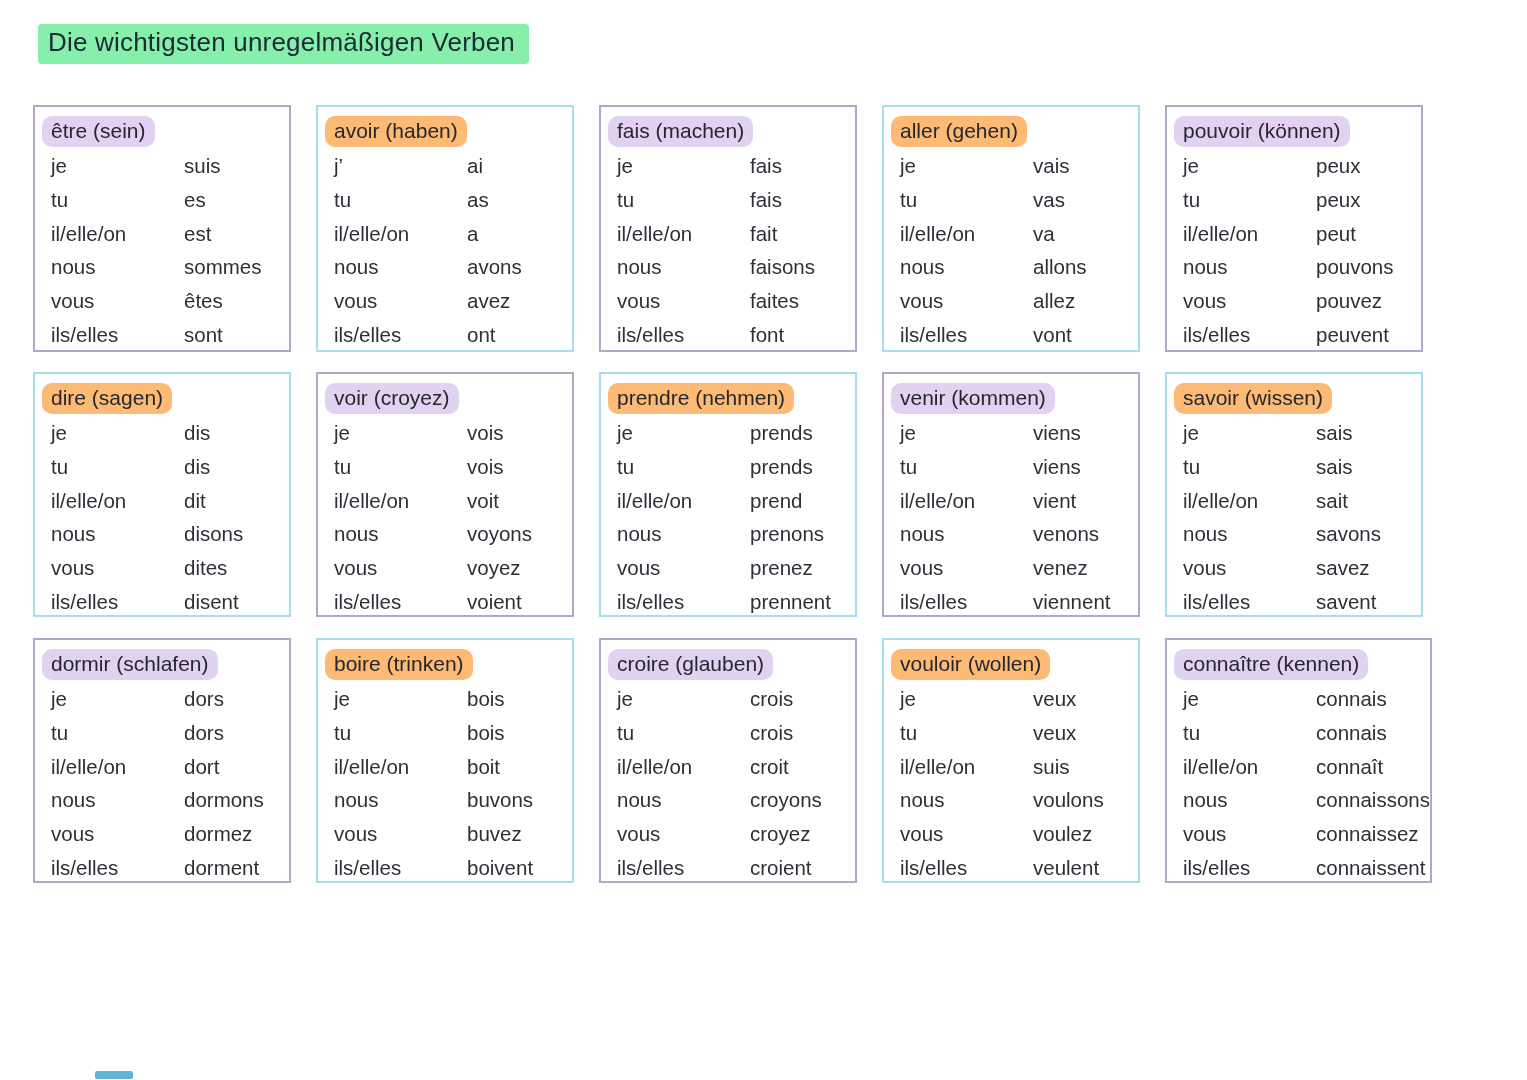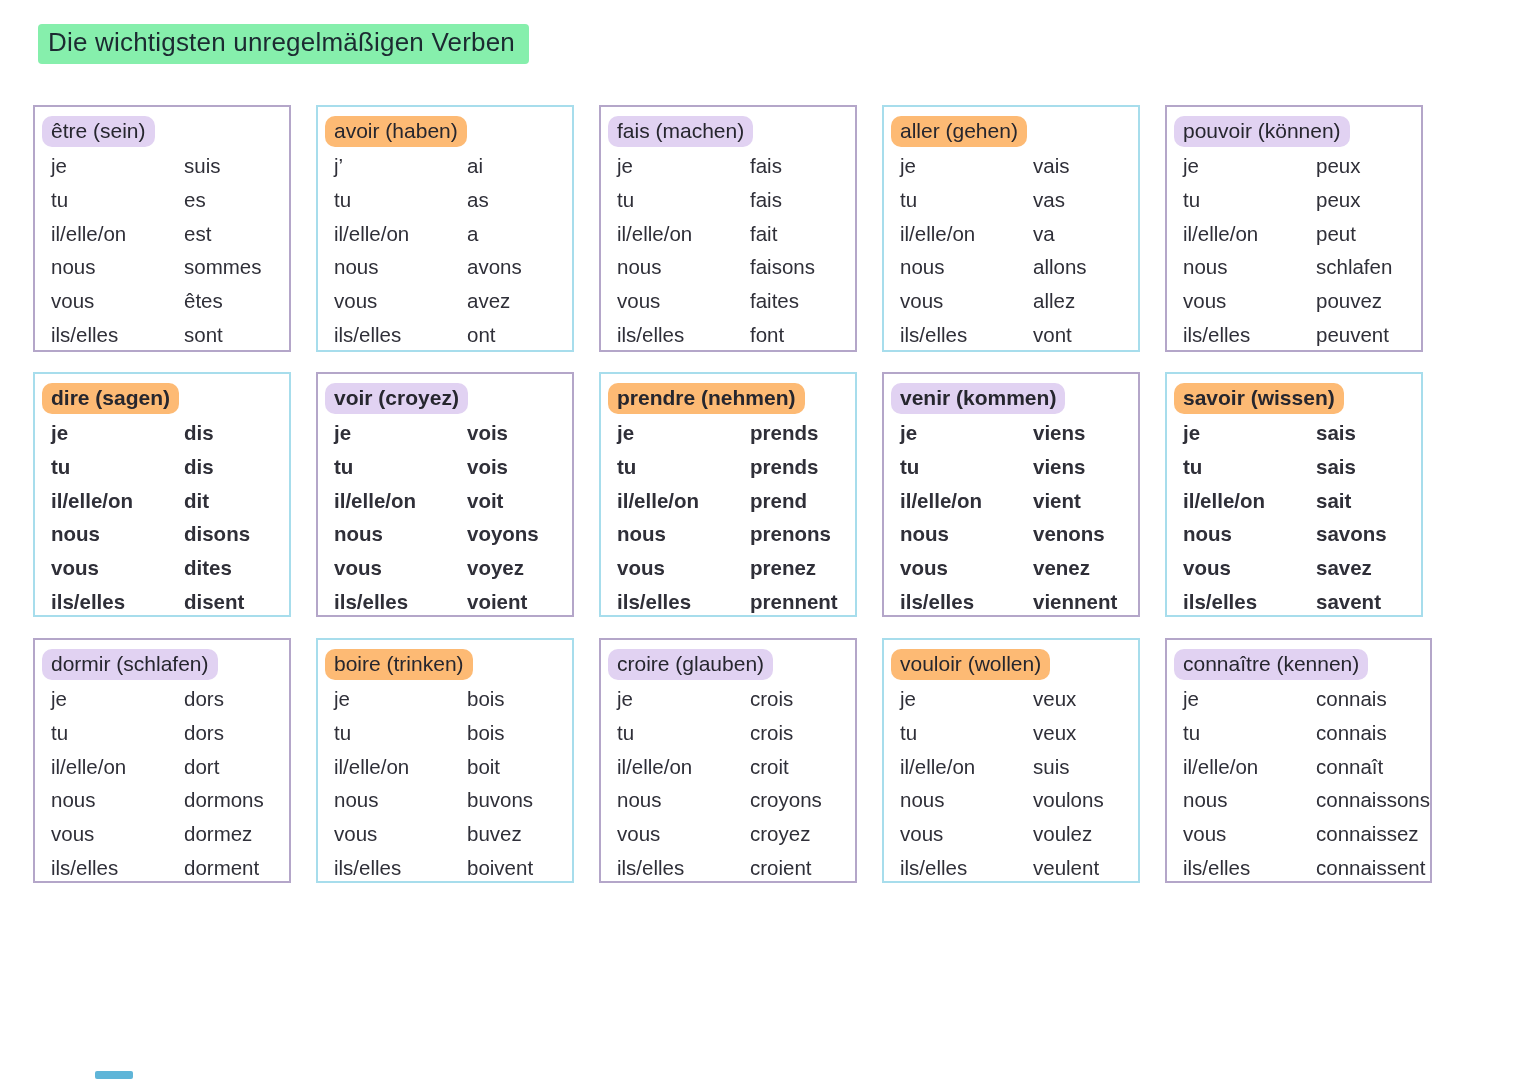--- a/index.html
+++ b/index.html
@@ -20,21 +20,21 @@
     border-radius: 4px;
     padding: 3px 14px 6px 10px;
     font-size: 26px;
     letter-spacing: 0.2px;
     color: #1c2a31;
   }
 
   
   .cards-row { position: absolute; left: 33px; display: flex; gap: 25px; }
   #row0 { top: 105px; }
-  #row1 { top: 372px; font-weight: bold; }
+  #row1 { top: 372px; }
   #row2 { top: 638px; }
 
   .card {
     box-sizing: border-box;
     width: 258px;
     height: 245px;
     border: 2px solid #ccc;
     background: #ffffff;
     padding: 9px 14px 0 16px;
     overflow: hidden;
@@ -205,21 +205,21 @@
         <div class="line">
           <span class="pronoun">tu</span>
           <span class="form">peux</span>
         </div>
         <div class="line">
           <span class="pronoun">il/elle/on</span>
           <span class="form">peut</span>
         </div>
         <div class="line">
           <span class="pronoun">nous</span>
-          <span class="form">schlafen</span>
+          <span class="form">pouvons</span>
         </div>
         <div class="line">
           <span class="pronoun">vous</span>
           <span class="form">pouvez</span>
         </div>
         <div class="line">
           <span class="pronoun">ils/elles</span>
           <span class="form">peuvent</span>
         </div>
       </div>

